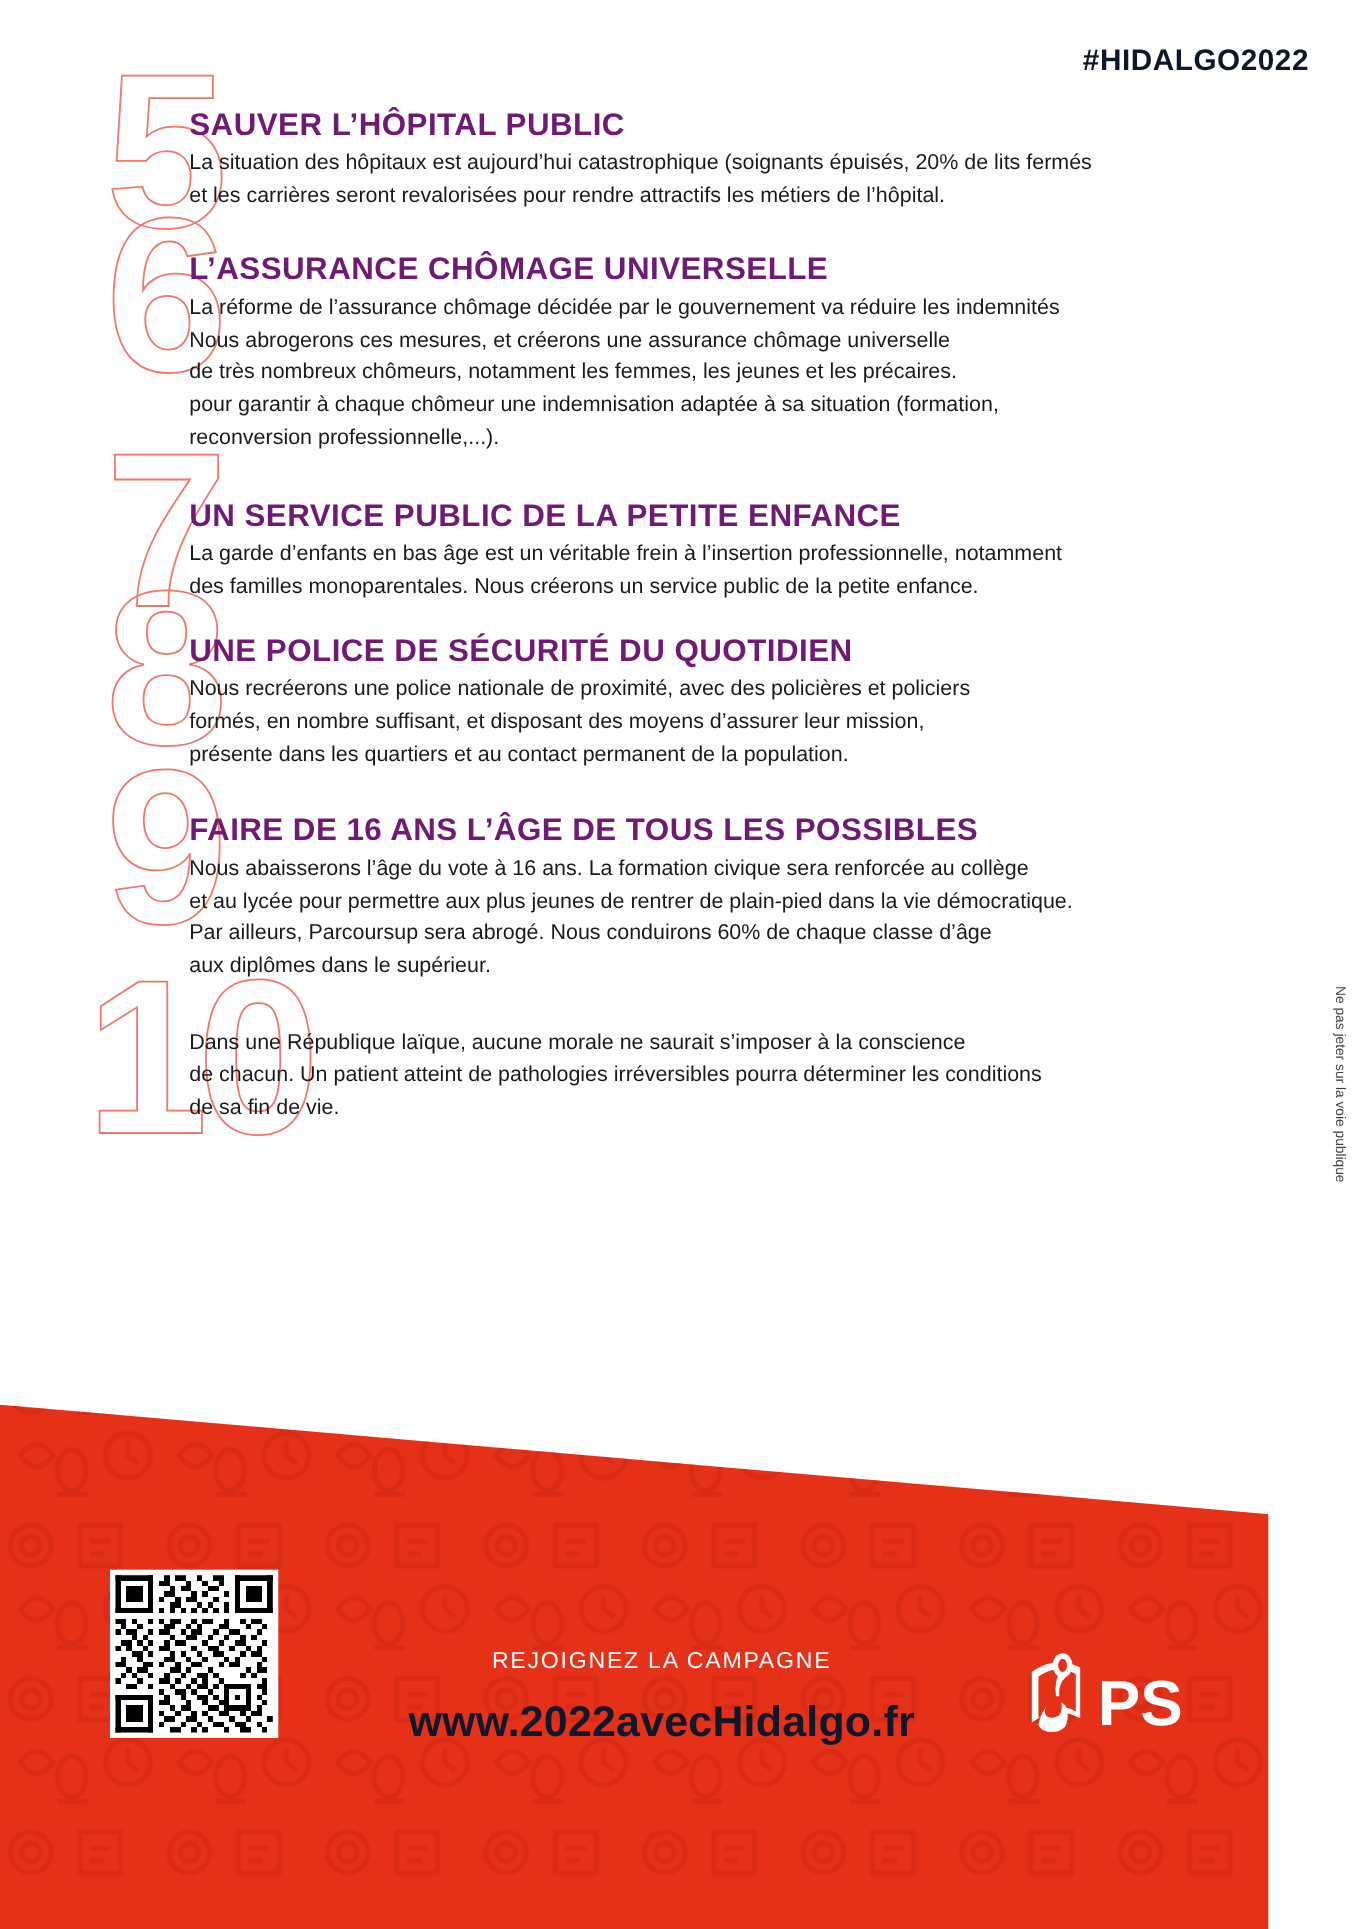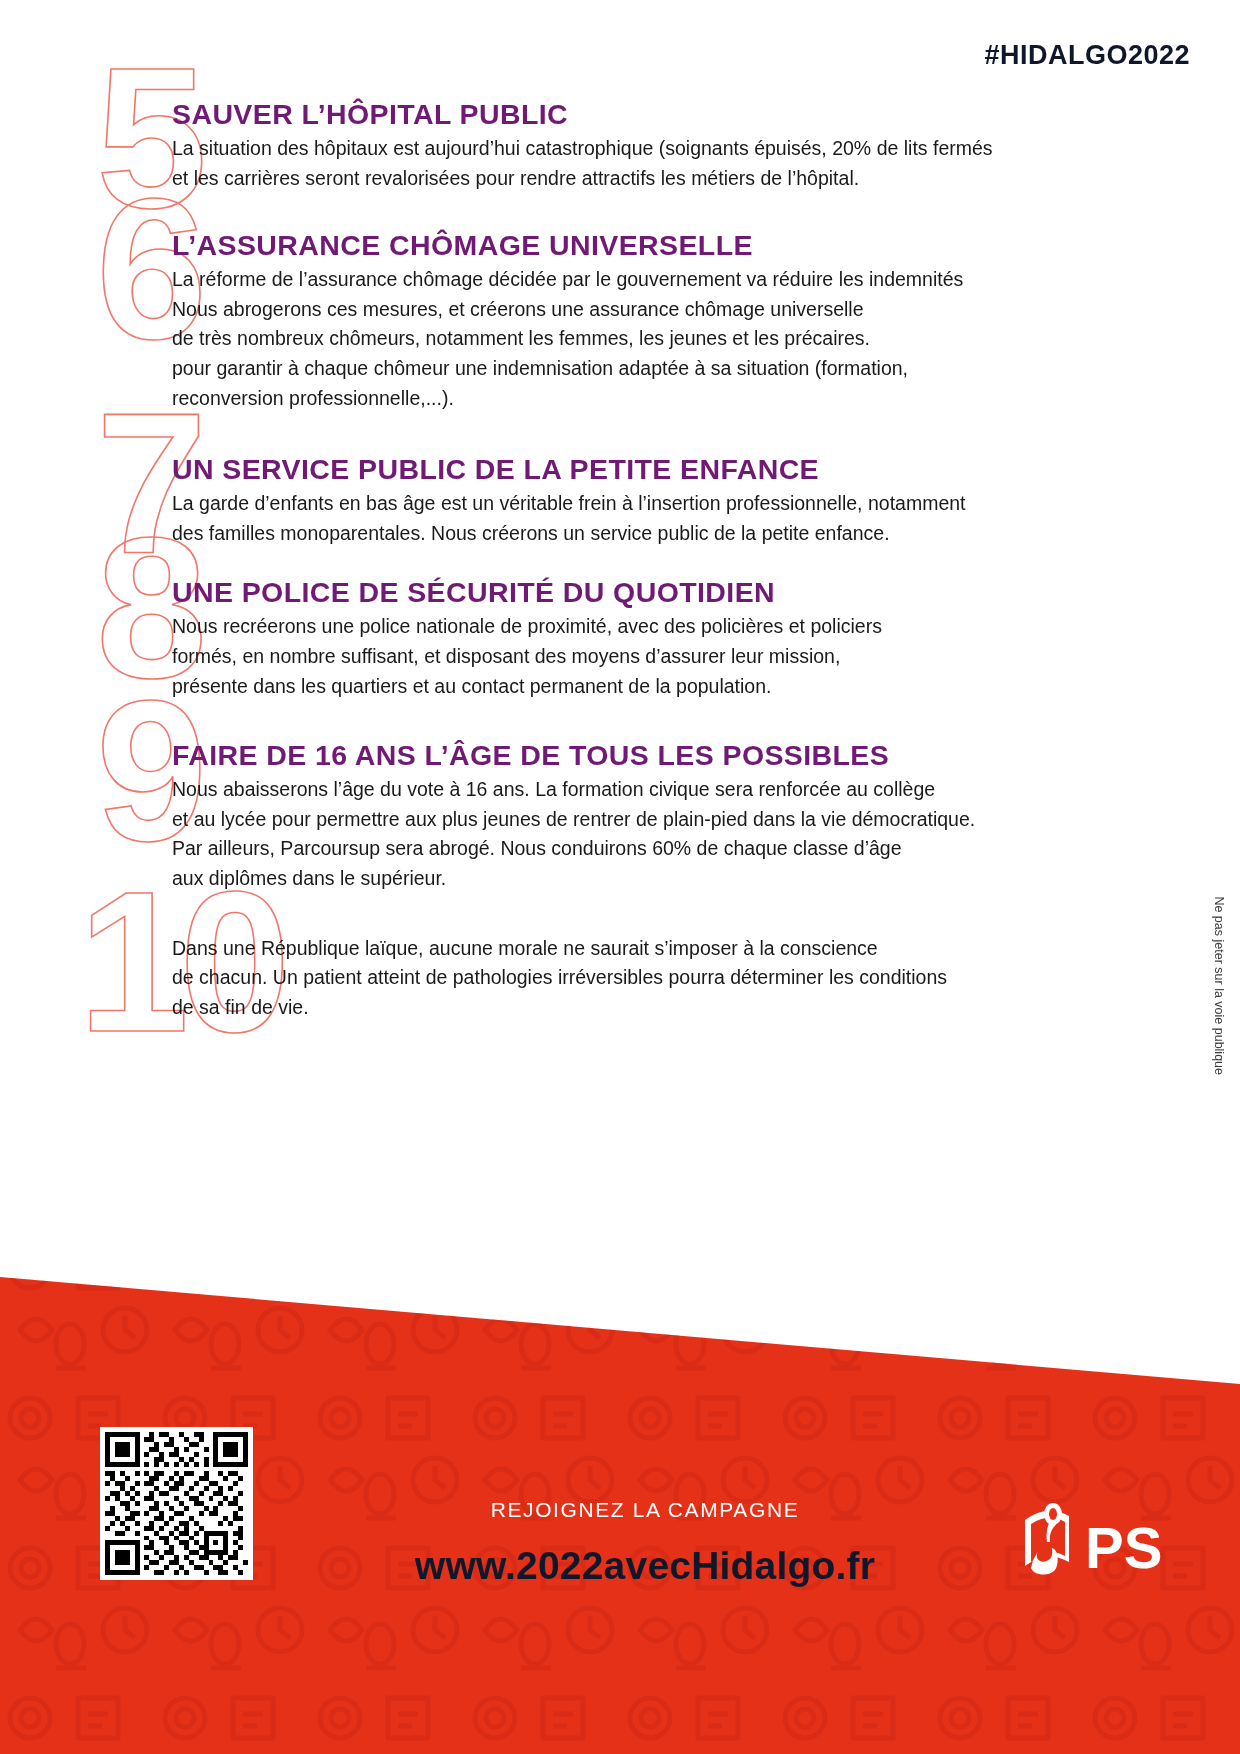--- a/index.html
+++ b/index.html
@@ -110,21 +110,21 @@
     color: #3c3c3c;
     white-space: nowrap;
     font-family: "Liberation Sans", sans-serif;
   }
 
   
   .footer {
     position: absolute;
     left: 0;
     bottom: 0;
-    width: 1240px;
+    width: 1153px;
     height: 520px;
     background: #E63119;
     clip-path: polygon(0 43px, 1240px 150px, 1240px 520px, 0 520px);
     overflow: hidden;
   }
   .footer-pattern {
     position: absolute;
     inset: 0;
     opacity: 0.34;
   }

